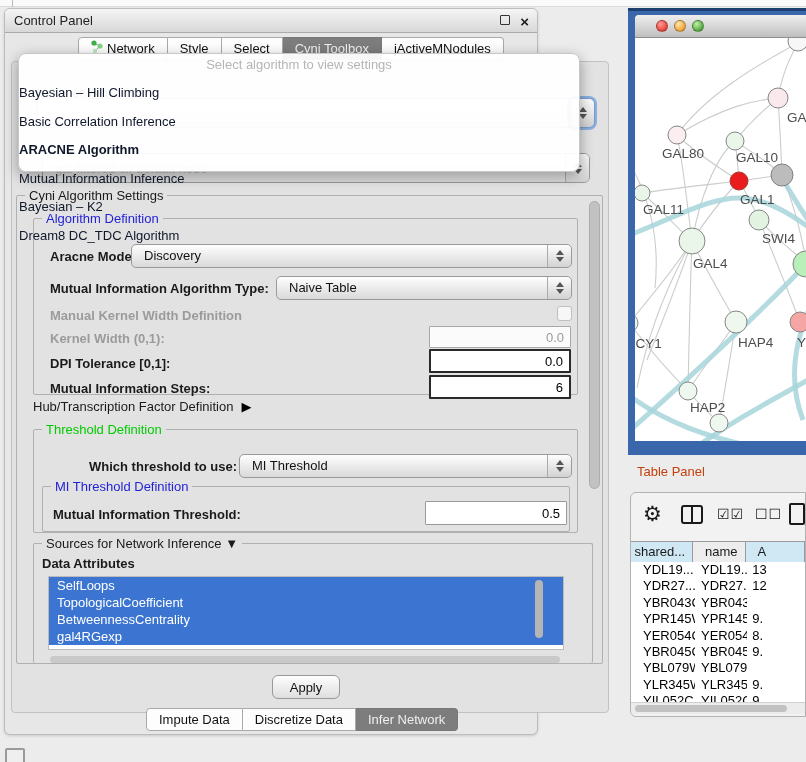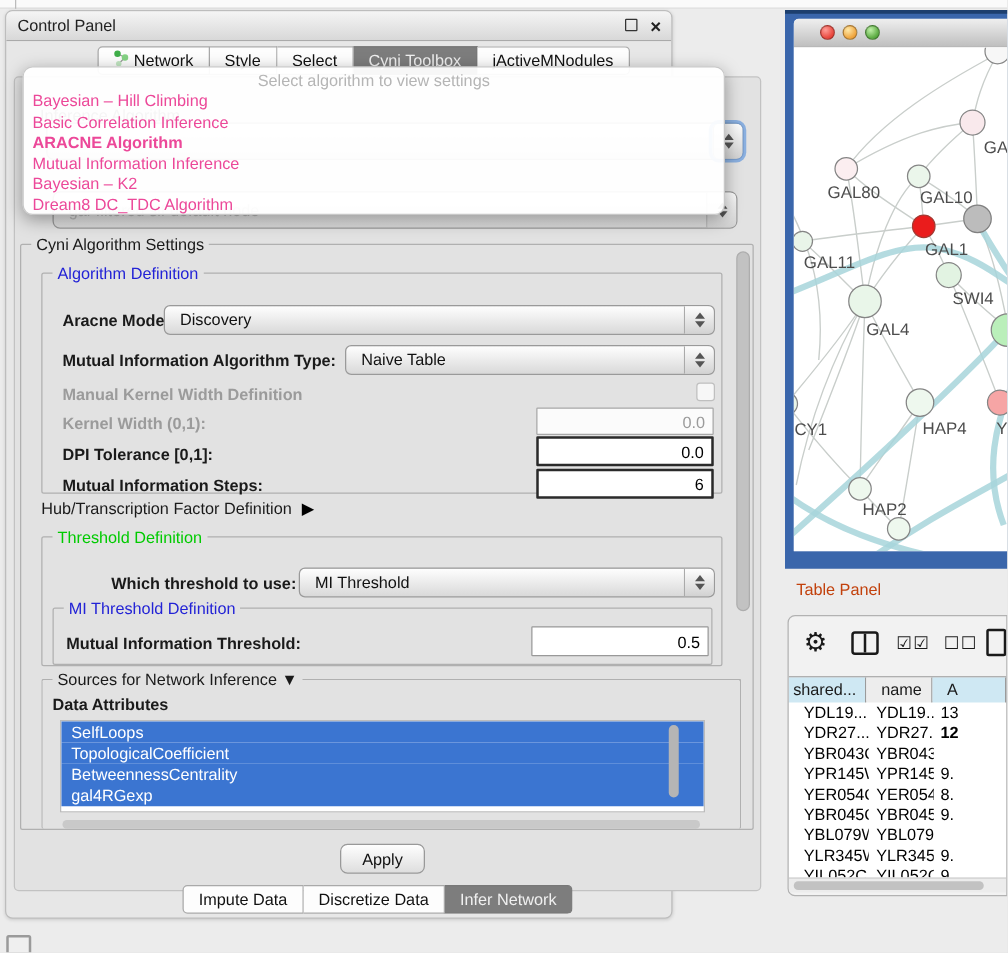--- a/index.html
+++ b/index.html
@@ -57,21 +57,21 @@
   .list-vscroll{position:absolute;right:3px;top:2px;width:8px;height:58px;background:#b5b5b5;border-radius:4px;}
   .list-hscroll{position:absolute;left:16px;top:112px;width:510px;height:7px;background:#c9c9c9;border-radius:4px;}
   .v-scroll{position:absolute;right:2px;top:5px;bottom:5px;width:11px;}
   .v-thumb{position:absolute;top:0;left:0;width:11px;height:288px;background:#c2c2c2;border:1px solid #adadad;border-radius:6px;}
   .apply-btn{position:absolute;left:260px;top:613px;width:68px;height:24px;background:linear-gradient(#fefefe,#dedede);border:1px solid #999;border-radius:6px;font-size:13px;cursor:pointer;color:#111;}
   .bottom-tabs{position:absolute;left:141px;top:699px;height:23px;display:flex;}
 
   
   .popup{position:absolute;left:18px;top:53px;width:562px;height:119px;background:rgba(255,255,255,0.94);border:1px solid #c8c8c8;border-radius:8px;box-shadow:0 4px 14px rgba(0,0,0,0.35);z-index:60;padding-top:2px;}
   .popup-prompt{text-align:center;color:#b5b5b5;height:17px;line-height:17px;}
-  .popup-item{height:16.5px;line-height:16.5px;padding-left:7px;color:#ec4899;cursor:pointer;white-space:nowrap;}
+  .popup-item{height:16.5px;line-height:16.5px;color:#0f172a;cursor:pointer;white-space:nowrap;margin-top:12px;}
   .popup-item.bold{font-weight:bold;}
 
   
   .net-frame{position:absolute;left:628px;top:8px;width:178px;height:447px;background:#3a66ab;border-top:3px solid #1d3f6e;}
   .net-inner{position:absolute;left:7px;top:4px;width:171px;height:426px;background:#fff;border-radius:4px 0 0 0;overflow:hidden;}
   .net-titlebar{position:absolute;left:0;top:0;right:0;height:23px;background:linear-gradient(#efefef,#bfbfbf);border-bottom:1px solid #8f8f8f;border-radius:4px 0 0 0;}
   .light{position:absolute;top:5px;width:12px;height:12px;border-radius:50%;border:1px solid rgba(0,0,0,0.3);cursor:pointer;}
   .light.red{left:21px;background:radial-gradient(circle at 35% 30%,#ff9d97,#e8443a 70%);}
   .light.yellow{left:39px;background:radial-gradient(circle at 35% 30%,#ffe9a8,#efa33b 70%);}
   .light.green{left:57px;background:radial-gradient(circle at 35% 30%,#c0f0a8,#58a93f 70%);}
@@ -343,21 +343,21 @@
       </div>
     <div class="tp-rows" id="tp-rows">
         <div class="tp-row">
           <div class="td" style="width: 86px; padding-left: 12px;">YDL19...</div>
           <div class="td" style="width: 72px; padding-left: 6px;">YDL19...</div>
           <div class="td" style="width: 80px; padding-left: 5px;">13</div>
         </div>
         <div class="tp-row">
           <div class="td" style="width: 86px; padding-left: 12px;">YDR27...</div>
           <div class="td" style="width: 72px; padding-left: 6px;">YDR27...</div>
-          <div class="td" style="width: 80px; padding-left: 5px; font-weight: bold;">12</div>
+          <div class="td" style="width: 80px; padding-left: 5px;">12</div>
         </div>
         <div class="tp-row">
           <div class="td" style="width: 86px; padding-left: 12px;">YBR043C</div>
           <div class="td" style="width: 72px; padding-left: 6px;">YBR043C</div>
           <div class="td" style="width: 80px; padding-left: 5px;"></div>
         </div>
         <div class="tp-row">
           <div class="td" style="width: 86px; padding-left: 12px;">YPR145W</div>
           <div class="td" style="width: 72px; padding-left: 6px;">YPR145W</div>
           <div class="td" style="width: 80px; padding-left: 5px;">9.</div>

